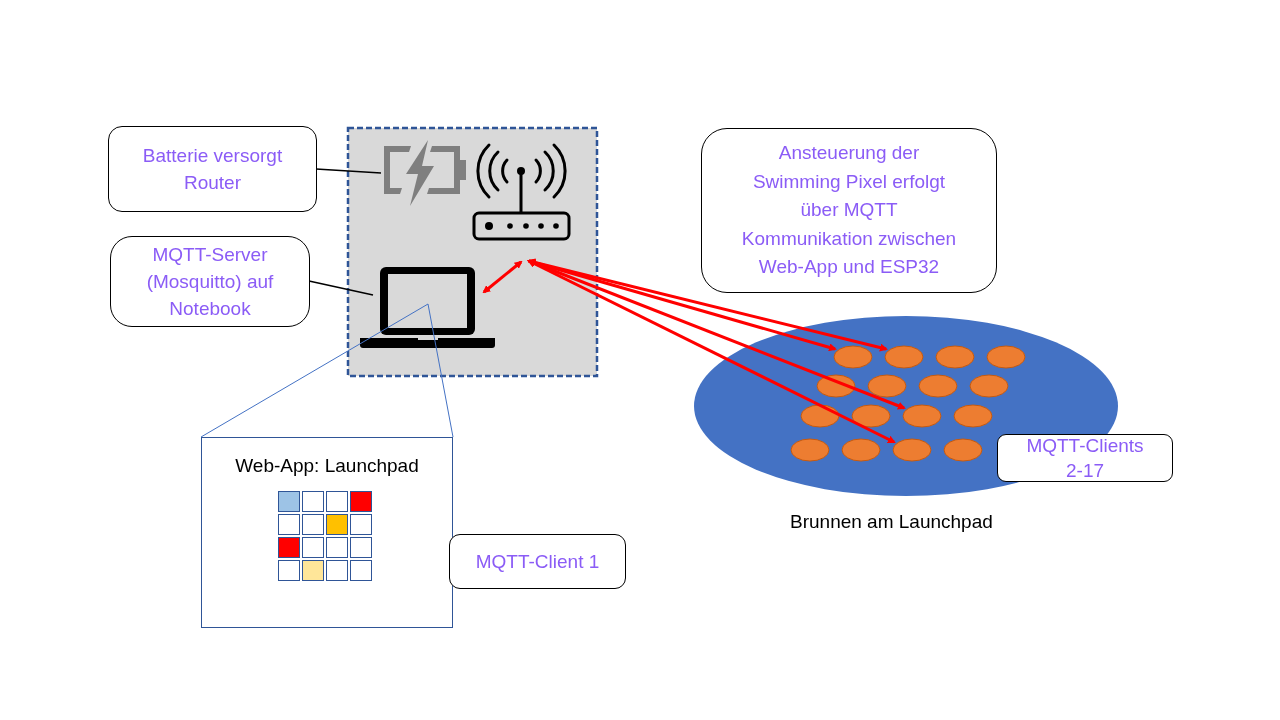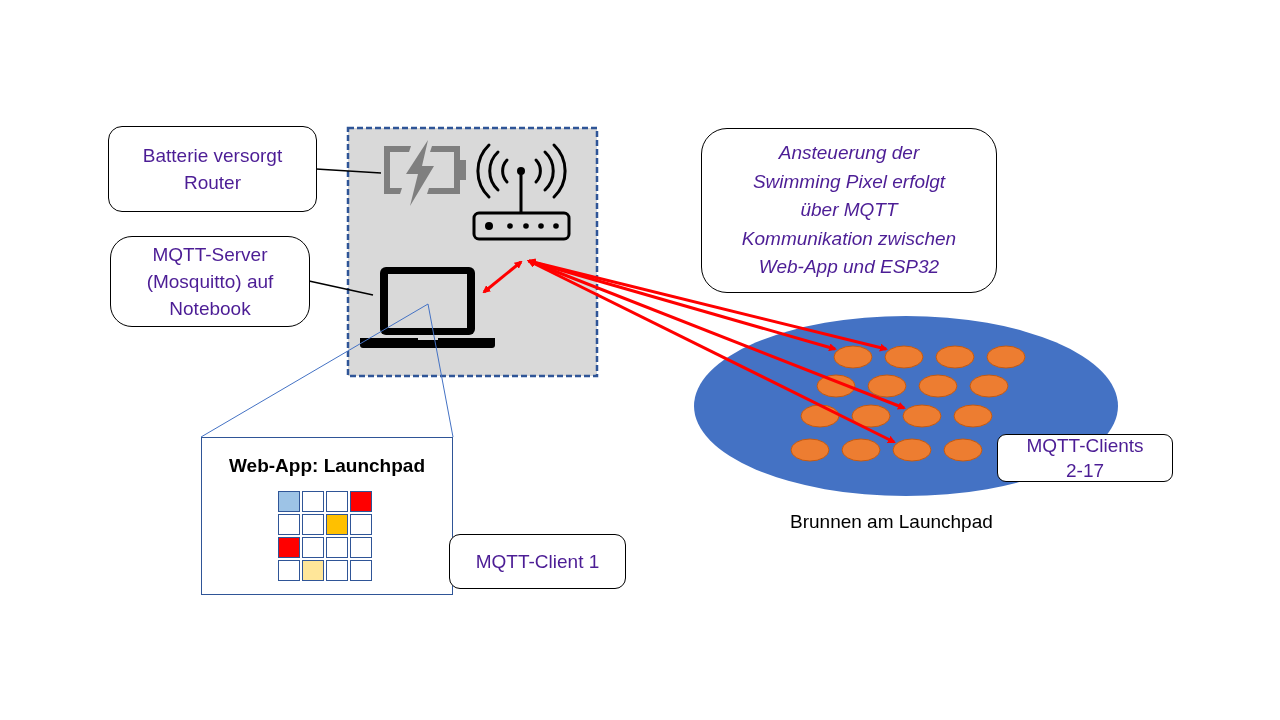--- a/index.html
+++ b/index.html
@@ -4,26 +4,26 @@
   <style>
     html, body { margin: 0; padding: 0; background: #ffffff; }
     body { width: 1280px; height: 720px; position: relative; overflow: hidden;
            font-family: "Liberation Sans", "DejaVu Sans", sans-serif; color: #000; }
     svg#diagram { position: absolute; left: 0; top: 0; }
     .box {
       position: absolute; background: #fff; border: 1.3px solid #000;
       border-radius: 14px; box-sizing: border-box;
       display: flex; align-items: center; justify-content: center;
       text-align: center; font-size: 19px; line-height: 27px; white-space: pre-line;
-      color: #4c1d95;
+      color: #8b5cf6;
     }
     .plain-label { position: absolute; font-size: 19px; text-align: center; white-space: nowrap; }
     .webapp-panel {
-      position: absolute; left: 201px; top: 437px; width: 252px; height: 158px;
-      border: 1px solid #2F5597; box-sizing: border-box; background: #fff; font-weight: bold;
+      position: absolute; left: 201px; top: 437px; width: 252px; height: 191px;
+      border: 1px solid #2F5597; box-sizing: border-box; background: #fff;
     }
     .webapp-title { position: absolute; left: 0; right: 0; top: 17px; text-align: center; font-size: 19px; }
     .launchpad { position: absolute; left: 76px; top: 53px; display: grid;
       grid-template-columns: repeat(4, 22px); grid-template-rows: repeat(4, 21px); gap: 2px; }
     .pad { border: 1.3px solid #2F5597; box-sizing: border-box; }
   </style>
 </head>
 <body>
 
 <svg id="diagram" width="1280" height="720" viewBox="0 0 1280 720">
@@ -100,21 +100,21 @@
       <line x1="529" y1="261" x2="904" y2="408" stroke="#FF0000" stroke-width="3" marker-start="url(#arrowhead)" marker-end="url(#arrowhead)"></line>
       <line x1="529" y1="261" x2="894" y2="442" stroke="#FF0000" stroke-width="3" marker-start="url(#arrowhead)" marker-end="url(#arrowhead)"></line>
     </g>
 </svg>
 
 <div class="box" style="left:108px; top:126px; width:209px; height:86px;">Batterie versorgt
 Router</div>
 <div class="box" style="left:110px; top:236px; width:200px; height:91px;border-radius:22px;">MQTT-Server
 (Mosquitto) auf
 Notebook</div>
-<div class="box" style="left:701px; top:128px; width:296px; height:165px; border-radius:26px; line-height:28.5px;font-style:italic;">Ansteuerung der
+<div class="box" style="left:701px; top:128px; width:296px; height:165px; border-radius:26px; line-height:28.5px;">Ansteuerung der
 Swimming Pixel erfolgt
 über MQTT
 Kommunikation zwischen
 Web-App und ESP32</div>
 <div class="box" style="left:997px; top:434px; width:176px; height:48px; border-radius:9px; line-height:25px;">MQTT-Clients
 2-17</div>
 
 <div class="webapp-panel">
   <div class="webapp-title">Web-App: Launchpad</div>
   <div class="launchpad" id="launchpad">

